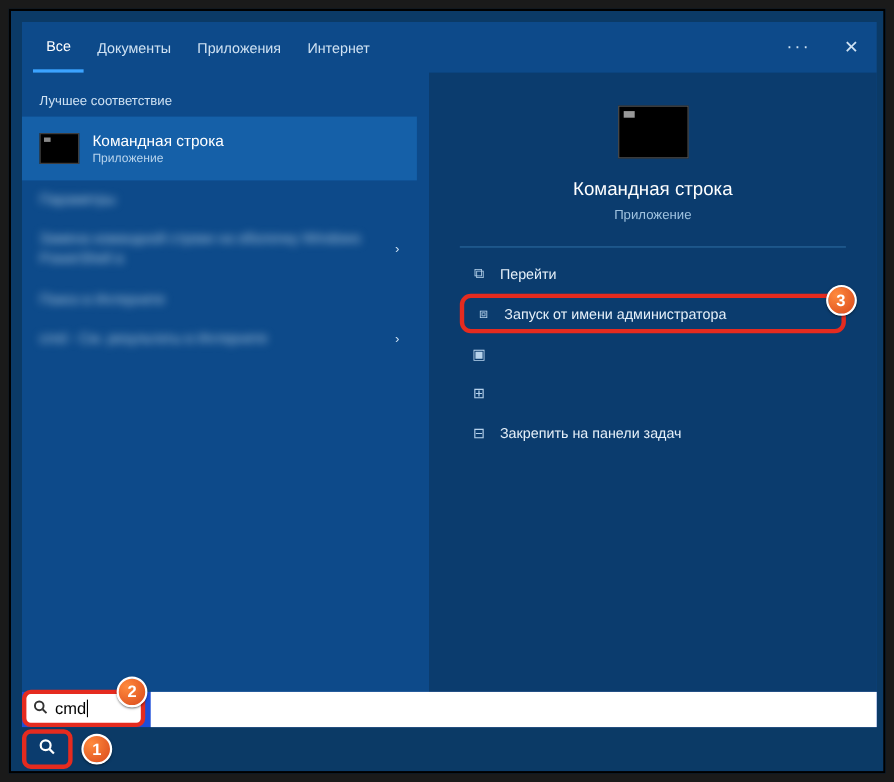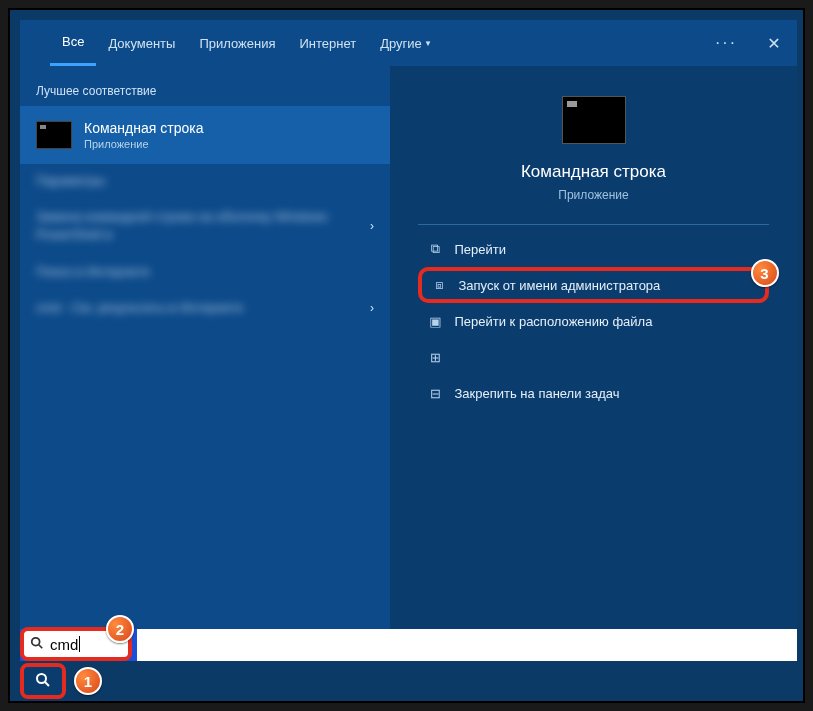--- a/index.html
+++ b/index.html
@@ -1,27 +1,27 @@
 <!DOCTYPE html>
 <html><head>
 <meta charset="utf-8">
 <style>
 * { box-sizing: border-box; margin: 0; padding: 0; font-family: "Segoe UI", Arial, sans-serif; }
 body { background: #1a1a1a; width: 813px; height: 711px; overflow: hidden; position: relative; }
 .frame { position: absolute; left: 8px; top: 8px; width: 797px; height: 695px; background: #0b3a66; border: 2px solid #000; }
 .search-panel { position: absolute; left: 10px; top: 10px; width: 777px; height: 620px; background: #0d4a8a; }
-.tabs { display: flex; align-items: flex-end; height: 46px; padding: 0 10px; position: relative; margin-left: 20px; }
+.tabs { display: flex; align-items: flex-end; height: 46px; padding: 0 10px; position: relative; }
 .tab { color: #cfe2f3; font-size: 13px; padding: 0 12px; height: 46px; display: flex; align-items: center; cursor: pointer; }
 .tab.active { color: #fff; border-bottom: 3px solid #3ba3ff; }
 .tab .chev { margin-left: 4px; font-size: 9px; }
 .tabs-right { position: absolute; right: 8px; top: 0; height: 46px; display: flex; align-items: center; gap: 22px; }
 .more-dots { color: #cfe2f3; font-size: 16px; letter-spacing: 2px; cursor: pointer; }
 .close-x { color: #cfe2f3; font-size: 16px; cursor: pointer; width: 30px; text-align: center; }
 .content { display: flex; height: calc(100% - 46px); }
-.left { width: 370px; padding: 10px 0 0 0; }
+.left { width: 370px; padding: 10px 11px 0 0; }
 .section-h { color: #cfe2f3; font-size: 12px; padding: 8px 16px; }
 .result { display: flex; align-items: center; padding: 8px 16px; background: #1560a8; height: 58px; }
 .result .thumb { width: 36px; height: 28px; background: #000; border: 1px solid #444; margin-right: 12px; position: relative; }
 .result .thumb::before { content: ""; position: absolute; left: 3px; top: 3px; width: 6px; height: 4px; background: #888; }
 .result .txt .t1 { color: #fff; font-size: 14px; }
 .result .txt .t2 { color: #b7d3ec; font-size: 11px; margin-top: 2px; }
 .blur-row { display: flex; align-items: center; justify-content: space-between; padding: 10px 16px; color: #9fc; }
 .blur-txt { filter: blur(4px); color: #abc8e0; font-size: 13px; line-height: 1.4; }
 .blur-row .chev-r { color: #cfe2f3; font-size: 12px; }
 .right { flex: 1; background: #0b3c6e; padding: 24px 0 0 0; display: flex; flex-direction: column; align-items: center; }
@@ -55,24 +55,20 @@
 
 <div class="frame">
 
   <div class="search-panel">
 
     <div class="tabs">
       <div class="tab active">Все</div>
       <div class="tab">Документы</div>
       <div class="tab">Приложения</div>
       <div class="tab">Интернет</div>
-      <div class="tab">
-        <span>Другие</span>
-        <span class="chev">▾</span>
-      </div>
       <div class="tabs-right">
         <div class="more-dots">···</div>
         <div class="close-x">✕</div>
       </div>
     </div>
 
     <div class="content">
 
       <div class="left">
         <div class="section-h">Лучшее соответствие</div>
@@ -107,21 +103,20 @@
             <span class="ic">⧉</span>
             <span>Перейти</span>
           </div>
           <div class="action highlight" style="position:relative;">
             <span class="ic">⧈</span>
             <span>Запуск от имени администратора</span>
             <div class="badge" id="b3">3</div>
           </div>
           <div class="action">
             <span class="ic">▣</span>
-            <span>Перейти к расположению файла</span>
           </div>
           <div class="action">
             <span class="ic">⊞</span>
           </div>
           <div class="action">
             <span class="ic">⊟</span>
             <span>Закрепить на панели задач</span>
           </div>
         </div>
       </div>

